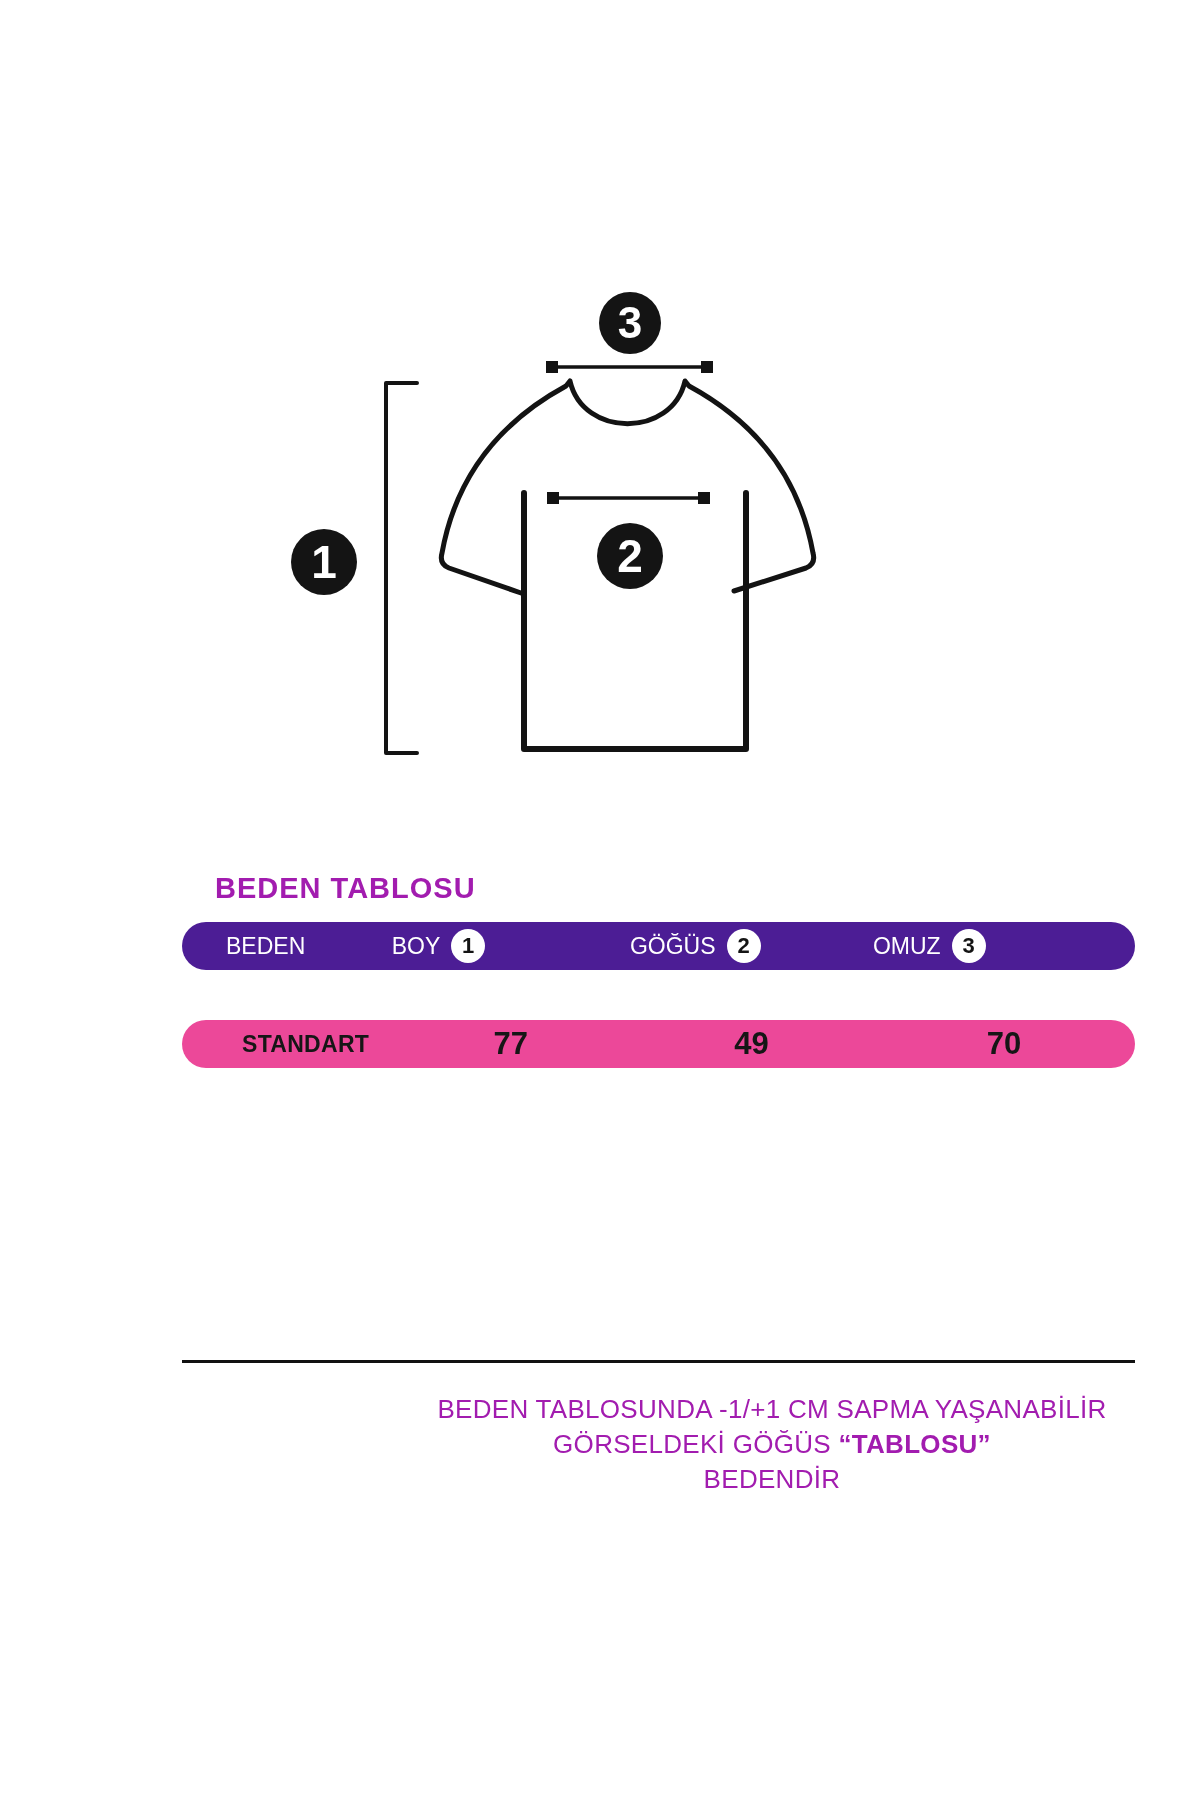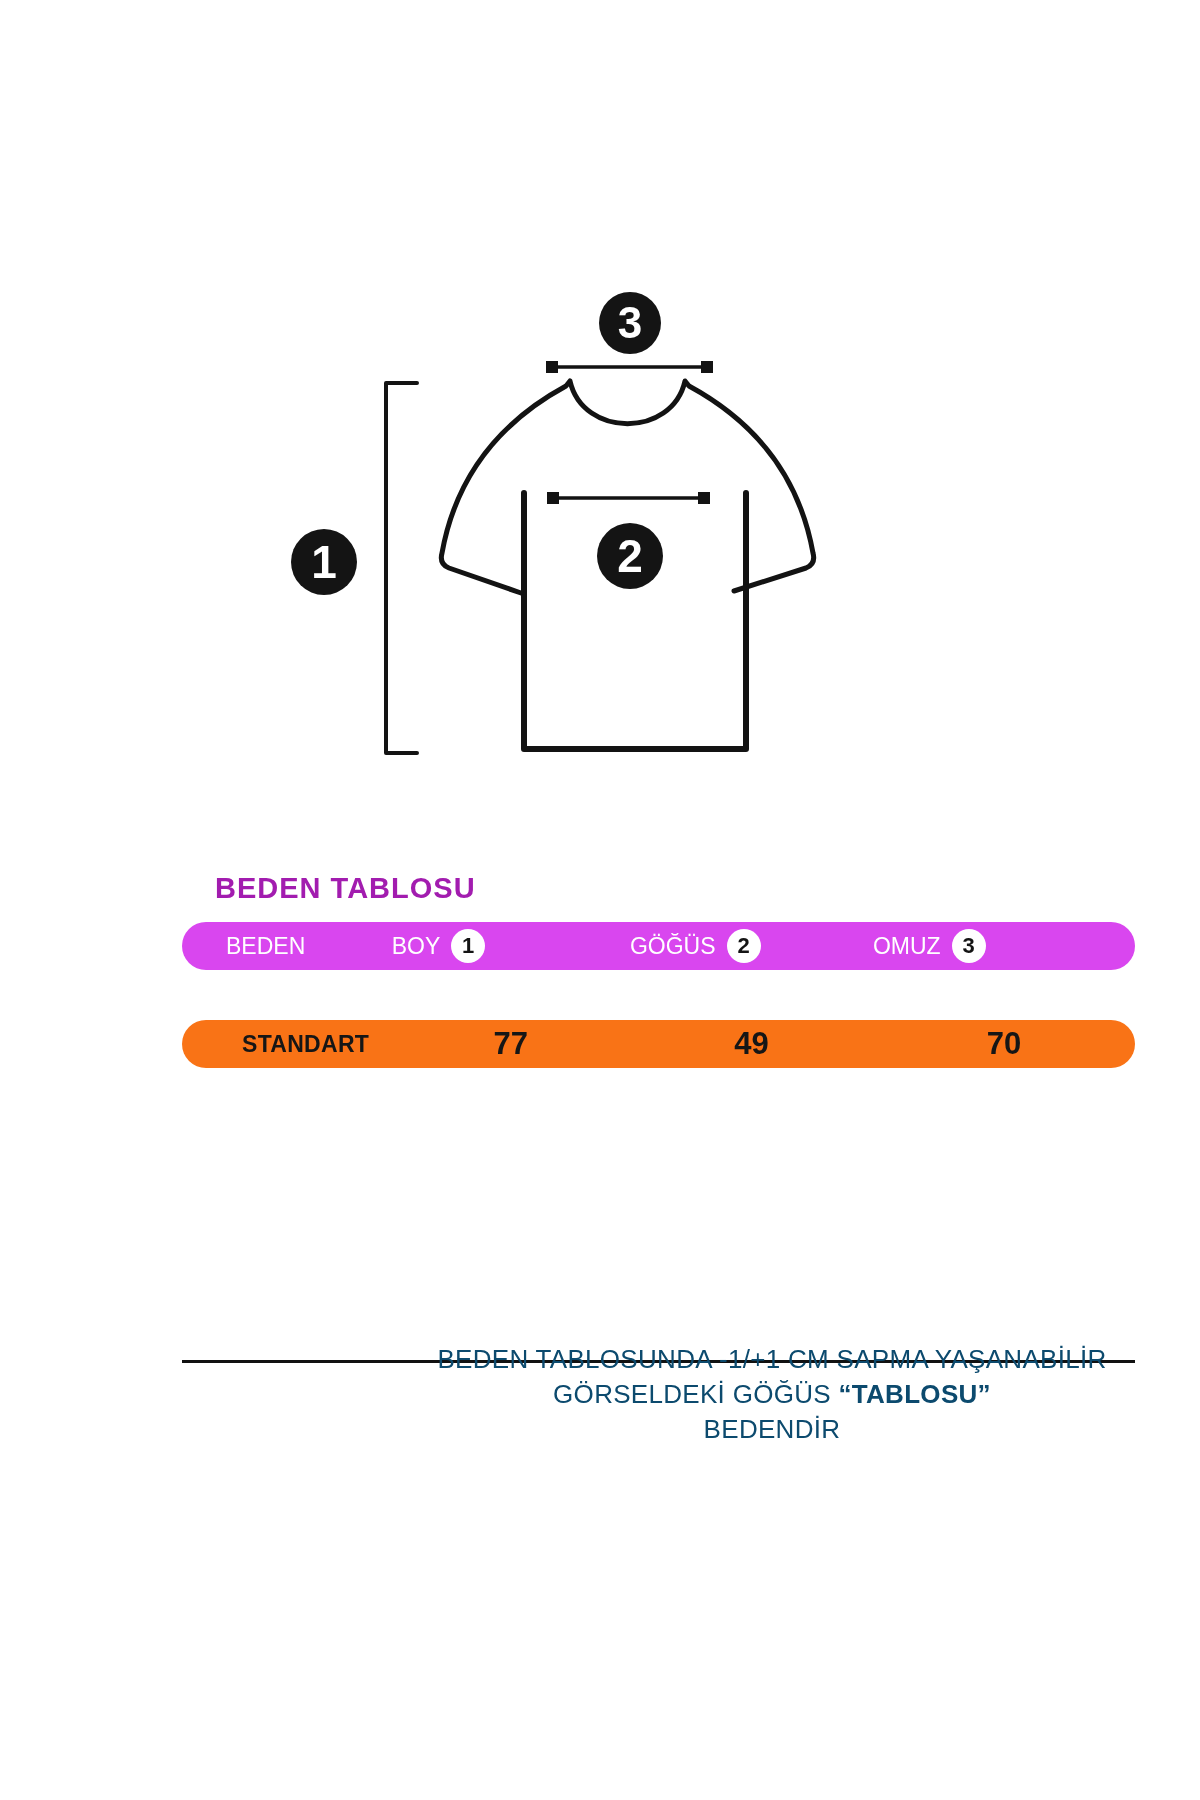--- a/index.html
+++ b/index.html
@@ -13,49 +13,49 @@
   }
   .diagram-svg{position:absolute;left:0;top:0;}
 
   .table-title{
     position:absolute;left:215px;top:872px;
     font-size:29px;font-weight:700;letter-spacing:1px;color:#a21caf;
   }
 
   .header-bar{
     position:absolute;left:182px;top:922px;width:953px;height:48px;
-    background:#d946ef;border-radius:26px;
+    background:#4c1d95;border-radius:26px;
     display:grid;grid-template-columns:0.88fr 1fr 1.02fr 1.1fr;
     align-items:center;color:#ffffff;font-size:23px;
   }
   .header-cell{display:flex;align-items:center;gap:11px;}
   .header-cell.first{justify-content:flex-start;padding-left:44px;}
   .marker-chip{
     width:34px;height:34px;border-radius:50%;background:#ffffff;color:#141414;
     display:flex;align-items:center;justify-content:center;
     font-size:22px;font-weight:700;flex:0 0 auto;
   }
 
   .value-row{
     position:absolute;left:182px;top:1020px;width:953px;height:48px;
-    background:#f97316;border-radius:26px;
+    background:#ec4899;border-radius:26px;
     display:grid;grid-template-columns:0.88fr 1fr 1.02fr 1.1fr;
     align-items:center;color:#161616;
   }
   .row-cell{display:flex;align-items:center;justify-content:center;font-size:31px;font-weight:700;}
   .row-cell.first{justify-content:flex-start;padding-left:60px;font-size:23px;letter-spacing:0.3px;}
 
   .divider{
     position:absolute;left:182px;top:1360px;width:953px;height:3px;background:#111111;
   }
 
   .footnote{
-    position:absolute;left:392px;top:1342px;width:760px;
+    position:absolute;left:392px;top:1392px;width:760px;
     text-align:center;font-size:26px;line-height:35px;
-    color:#0c4a6e;letter-spacing:0.3px;
+    color:#a21caf;letter-spacing:0.3px;
   }
   .footnote .bold{font-weight:700;}
 </style>
 </head>
 <body>
 
 <div class="page">
 
   <svg class="diagram-svg" width="1200" height="820" viewBox="0 0 1200 820">
     <g fill="none" stroke="#131313" stroke-linecap="round" stroke-linejoin="round">

